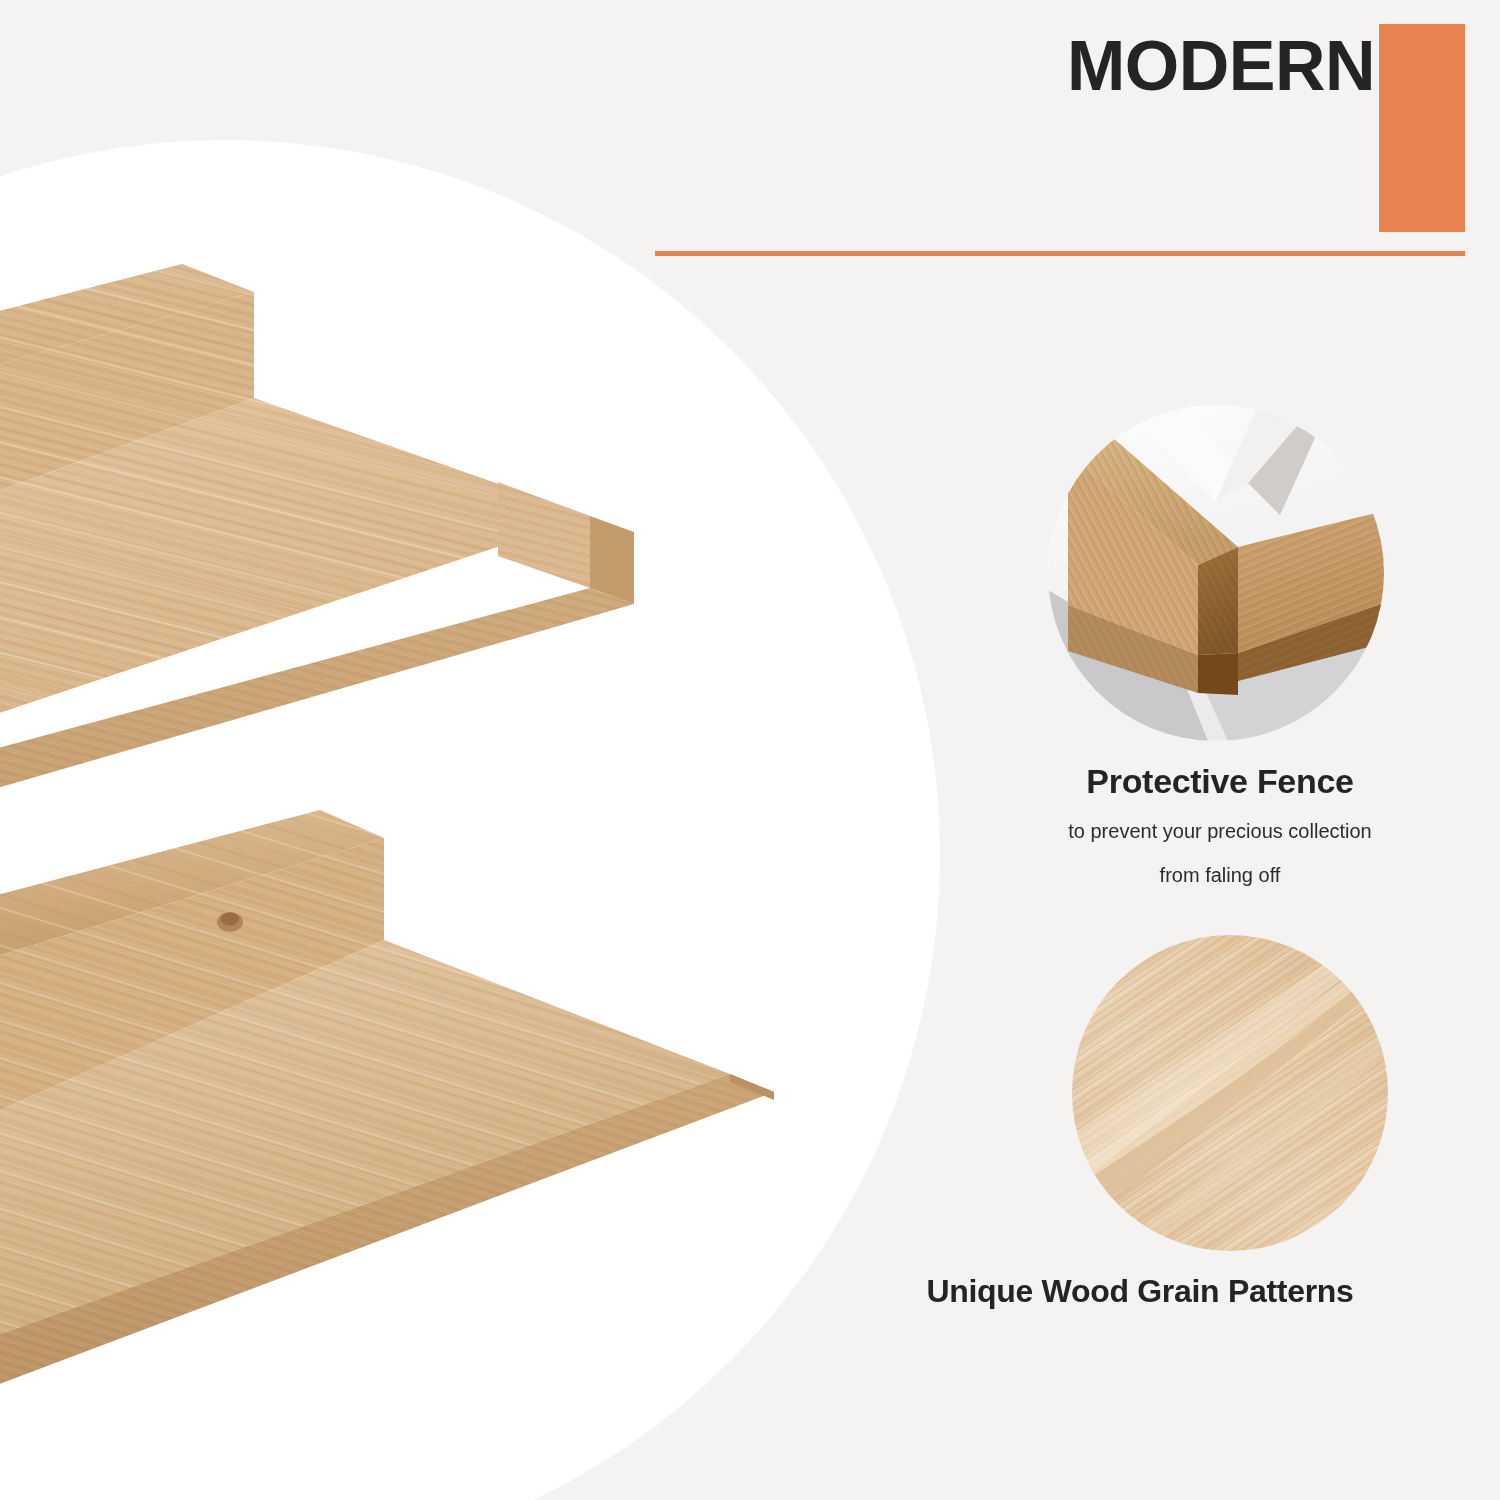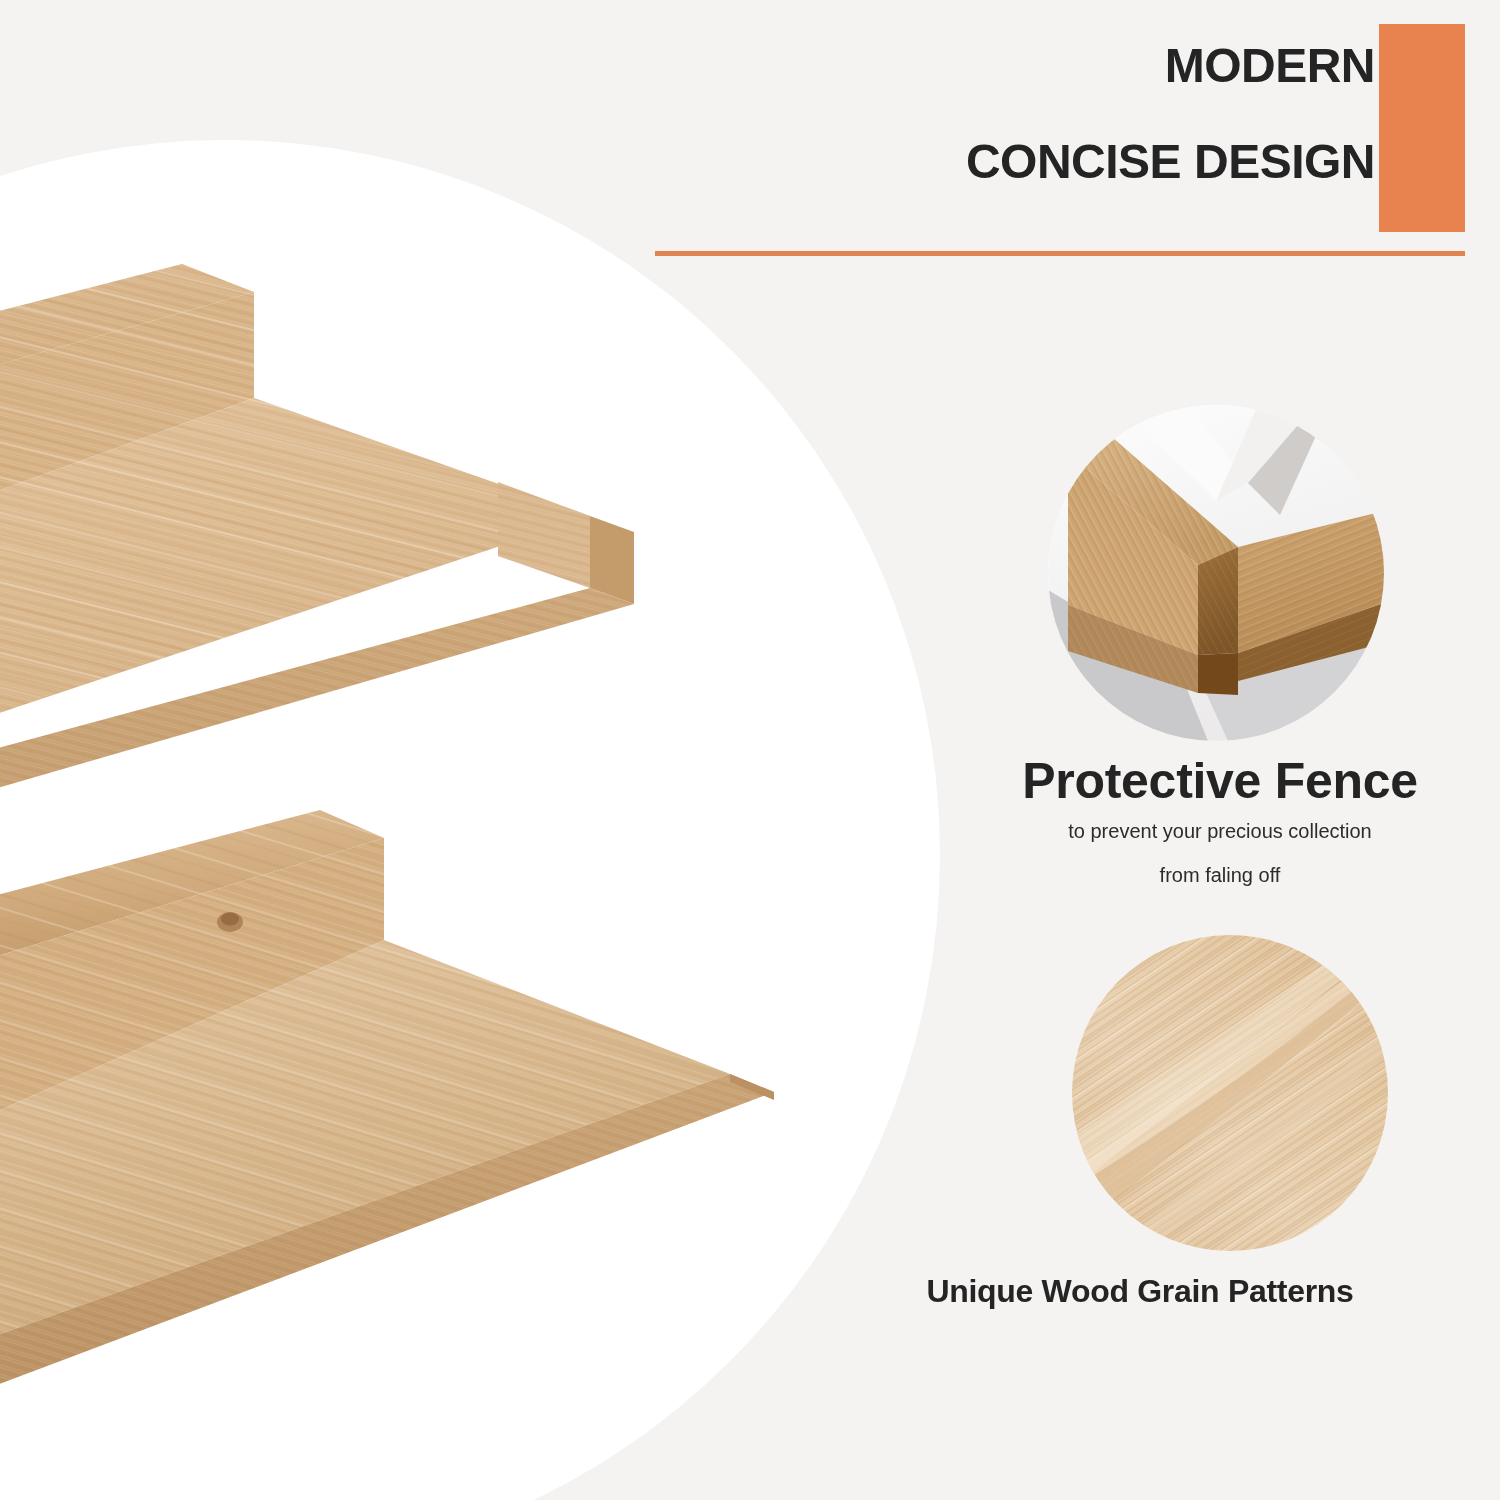--- a/index.html
+++ b/index.html
@@ -26,21 +26,21 @@
   .headline-rows {
     position:absolute;
     left:0; top:0;
     width:775px;
     text-align:right;
   }
   .headline {
     display:block;
     font-family:"Liberation Sans", sans-serif;
     font-weight:bold;
-    font-size:48px;
+    font-size:70px;
     line-height:96px;
     letter-spacing:-0.5px;
     color:#242424;
     white-space:nowrap;
   }
   #accent-bar {
     position:absolute;
     left:779px; top:6px;
     width:86px; height:208px;
     background:#e8834f;
@@ -96,21 +96,21 @@
   .fc-inner { position:absolute; left:0; top:0; width:100%; height:100%; }
 
   
   .feature-text { position:absolute; text-align:center; }
   #fence-text  { left:940px; top:755px;  width:560px; }
   #grain-text  { left:780px; top:1265px; width:720px; }
 
   .feature-title {
     display:block;
     font-weight:bold;
-    font-size:50px;
+    font-size:34px;
     line-height:52px;
     color:#242424;
     letter-spacing:-0.3px;
     white-space:nowrap;
   }
   .feature-sub {
     display:block;
     font-size:20px;
     line-height:36px;
     color:#2c2c2c;
@@ -236,21 +236,20 @@
 
         <polygon points="560,474 604,492 604,500 560,482" fill="#bb9062"></polygon>
       </svg>
     </div>
 
   </div>
 
   <div id="header-block">
     <div class="headline-rows">
       <span class="headline">MODERN</span>
-      <span class="headline">CONCISE DESIGN</span>
     </div>
     <div id="accent-bar"></div>
     <div id="header-rule"></div>
   </div>
 
   <div class="feature-circle" id="fence-circle">
     <svg class="fc-inner" viewBox="0 0 336 336">
       <defs>
         <linearGradient id="wallGrad" x1="0" y1="0" x2="0.3" y2="1">
           <stop offset="0%" stop-color="#fdfdfd"></stop>

